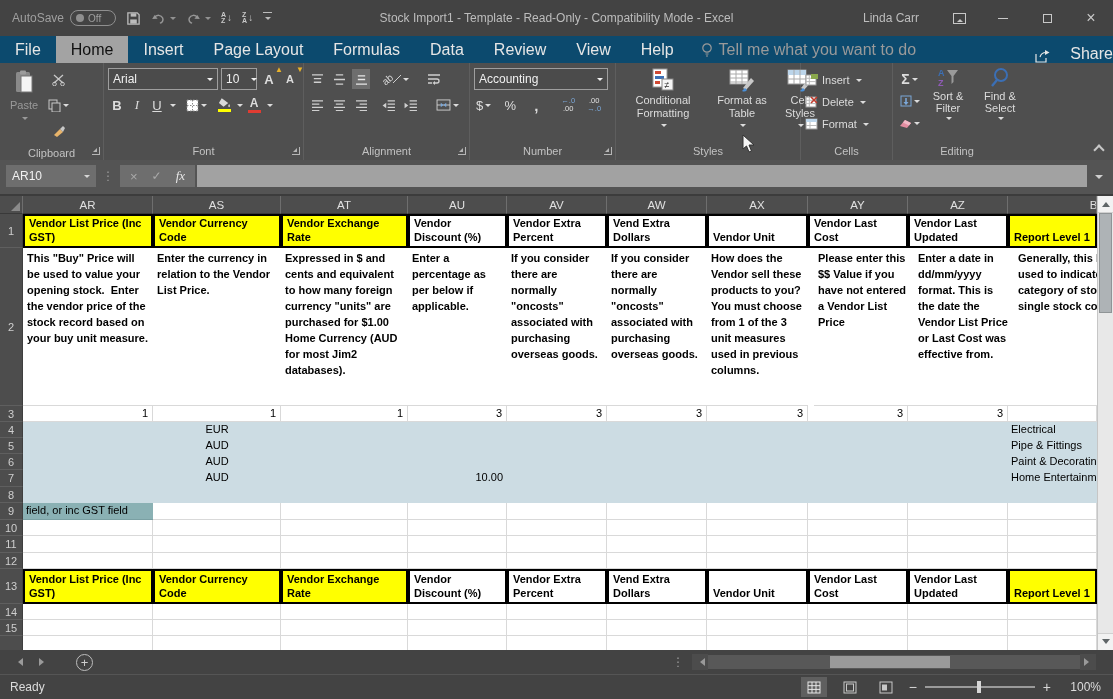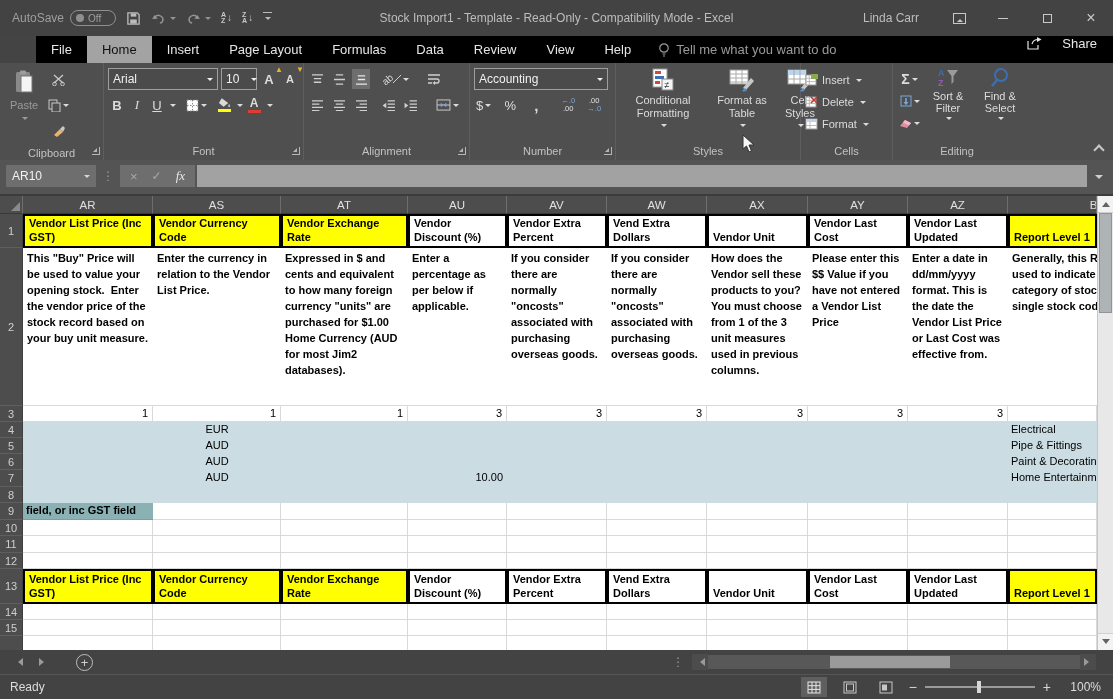--- a/index.html
+++ b/index.html
@@ -22,25 +22,25 @@
   .tb-right { margin-left:auto; display:flex; align-items:center; gap:0; height:100%; }
   .tb-user { color:#bdbdbd; margin-right:18px; }
   .winbtn { width:44px; height:100%; display:flex; align-items:center; justify-content:center; color:#c8c8c8; font-size:13px; }
   .ico-min { width:10px; height:1px; background:#c8c8c8; }
   .ico-max { width:9px; height:9px; border:1px solid #c8c8c8; }
   .ico-ribopt { width:13px; height:11px; border:1px solid #c8c8c8; position:relative; }
   .ico-ribopt::after { content:""; position:absolute; left:3px; top:2px; border:3px solid transparent; border-bottom-color:#c8c8c8; }
   .chev { width:0; height:0; border:3px solid transparent; border-top-color:currentColor; display:inline-block; margin-left:2px; position:relative; top:2px; }
 
   
-  .ribbontabs { height:27px; background:#000000; display:flex; align-items:stretch; color:#e6e6e6; font-size:13px; flex:none;margin-left:36px; }
+  .ribbontabs { height:27px; background:#0c4a6e; display:flex; align-items:stretch; color:#e6e6e6; font-size:16px; flex:none; }
   .rtab { padding:0 15px; display:flex; align-items:center; }
   .rtab.active { background:#a3a3a3; color:#111; }
   .tellme { display:flex; align-items:center; gap:6px; color:#9a9a9a; padding-left:12px; }
-  .share { margin-left:auto; display:flex; align-items:flex-start; gap:20px; padding-right:16px; color:#e6e6e6; }
+  .share { margin-left:auto; display:flex; align-items:flex-end; gap:20px; color:#e6e6e6; }
 
   
   .ribbon { height:97px; background:#4f4f4f; display:flex; color:#dcdcdc; font-size:11px; position:relative; flex:none; }
   .grp { display:flex; flex-direction:column; border-right:1px solid #5e5e5e; padding:3px 4px 0 4px; position:relative; }
   .grp-label { text-align:center; color:#c2c2c2; font-size:11px; padding:3px 0 3px; margin-top:auto; }
   .launcher { position:absolute; right:3px; bottom:5px; width:8px; height:8px; border-right:1px solid #b5b5b5; border-bottom:1px solid #b5b5b5; }
   .launcher::after { content:""; position:absolute; right:2px; bottom:2px; border:2px solid transparent; border-right-color:#b5b5b5; border-bottom-color:#b5b5b5; }
   .bigbtn { display:flex; flex-direction:column; align-items:center; justify-content:flex-start; padding:4px 6px; gap:3px; text-align:center; line-height:13px; }
   .dim { color:#9a9a9a; }
   .minicol { display:flex; flex-direction:column; gap:5px; padding:4px 2px; }
@@ -86,21 +86,21 @@
   .g-rowhdr { width:23px; background:#4d4d4d; color:#cfcfcf; font-size:11px; display:flex; align-items:center; justify-content:center; border-right:1px solid #3f3f3f; border-bottom:1px solid #5f5f5f; flex:none; }
   .g-cell { flex:none; overflow:hidden; font-size:11px; color:#000; background:#fff; padding:1px 3px; white-space:nowrap; }
   .g-cell.p { border-right:1px solid #d9d9d9; border-bottom:1px solid #d9d9d9; }
   .g-cell.num { border-right:1px solid #d9d9d9; border-bottom:1px solid #d9d9d9; text-align:right; padding-right:4px; }
   .g-cell.hy, .g-cell.hw { font-weight:bold; white-space:normal; line-height:14px; display:flex; align-items:flex-end; border:2px solid #000; padding:1px 4px 2px 4px; }
   .g-cell.hy { background:#ffff00; }
   .g-cell.hw { background:#ffffff; }
   .g-cell.desc { font-weight:bold; white-space:pre-wrap; line-height:16px; padding:2px 4px; border-bottom:1px solid #d9d9d9; }
   .g-cell.pre { white-space:pre; }
   .g-cell.blue { background:#ccdce3; }
-  .g-cell.teal { background:#8ab1b4; font-weight:bold; border-bottom:1px solid #7aa0a3; }
+  .g-cell.teal { background:#8ab1b4; font-weight:normal; border-bottom:1px solid #7aa0a3; }
   .g-cell.ac { text-align:center; }
   .g-cell.ar { text-align:right; padding-right:4px; }
 
   
   .vscroll { width:16px; background:#e8e8e8; border-left:1px solid #c6c6c6; display:flex; flex-direction:column; flex:none; }
   .vs-btn { height:17px; background:#f2f2f2; border-bottom:1px solid #d0d0d0; display:flex; align-items:center; justify-content:center; flex:none; }
   .vs-btn.bottom { border-top:1px solid #d0d0d0; border-bottom:none; margin-top:auto; }
   .tri-up { width:0; height:0; border:4px solid transparent; border-bottom:5px solid #5f6567; margin-top:-3px; }
   .tri-down { width:0; height:0; border:4px solid transparent; border-top:5px solid #5f6567; margin-bottom:-3px; }
   .vs-thumb { height:100px; background:#aeb3b6; border:1px solid #8f9496; margin:0 1px; flex:none; }
@@ -606,21 +606,21 @@
         </div>
         <div class="g-row" style="height: 158px;">
           <div class="g-rowhdr">2</div>
           <div class="g-cell desc" style="width: 130px;">This "Buy" Price will be used to value your opening stock.  Enter the vendor price of the stock record based on your buy unit measure.</div>
           <div class="g-cell desc" style="width: 128px;">Enter the currency in relation to the Vendor List Price.</div>
           <div class="g-cell desc" style="width: 127px;">Expressed in $ and cents and equivalent to how many foreign currency "units" are purchased for $1.00 Home Currency (AUD for most Jim2 databases).</div>
           <div class="g-cell desc" style="width: 99px;">Enter a percentage as per below if applicable.</div>
           <div class="g-cell desc" style="width: 100px;">If you consider there are normally "oncosts" associated with purchasing overseas goods.</div>
           <div class="g-cell desc" style="width: 100px;">If you consider there are normally "oncosts" associated with purchasing overseas goods.</div>
           <div class="g-cell desc" style="width: 101px;">How does the Vendor sell these products to you? You must choose from 1 of the 3 unit measures used in previous columns.</div>
-          <div class="g-cell desc" style="width: 100px;">Please enter this $$ Value if you have not entered a Vendor List Price</div>
+          <div class="g-cell desc" style="width: 100px; margin-left: 6px;">Please enter this $$ Value if you have not entered a Vendor List Price</div>
           <div class="g-cell desc" style="width: 100px;">Enter a date in dd/mm/yyyy format. This is the date the Vendor List Price or Last Cost was effective from.</div>
           <div class="g-cell desc pre" style="width: 89px;">Generally, this R
 used to indicate
 category of stoc
 single stock cod</div>
         </div>
         <div class="g-row" style="height: 16px;">
           <div class="g-rowhdr">3</div>
           <div class="g-cell num" style="width: 130px;">1</div>
           <div class="g-cell num" style="width: 128px;">1</div>

